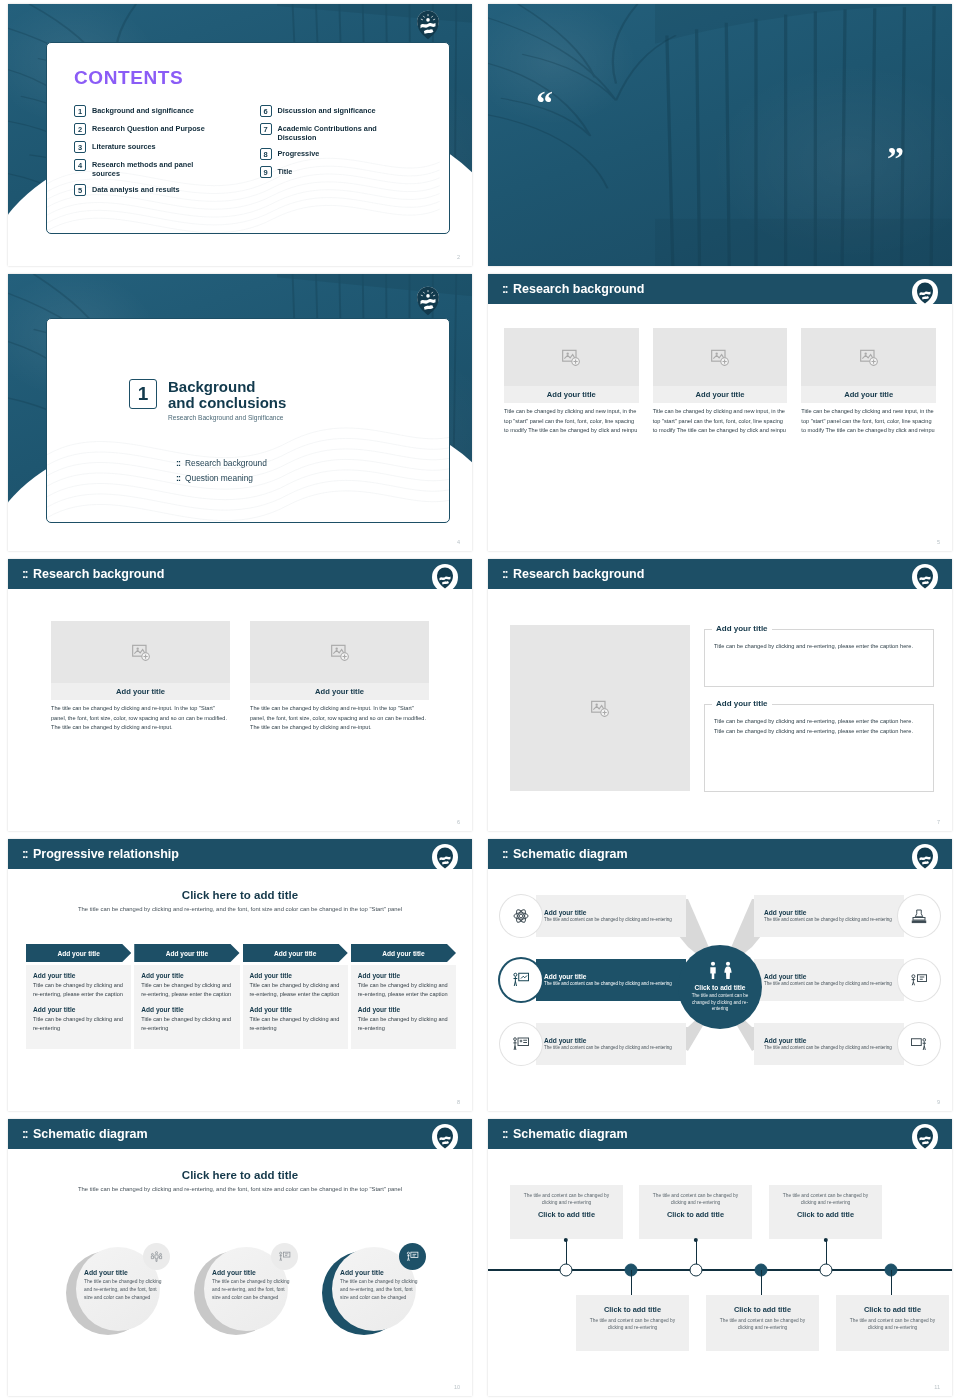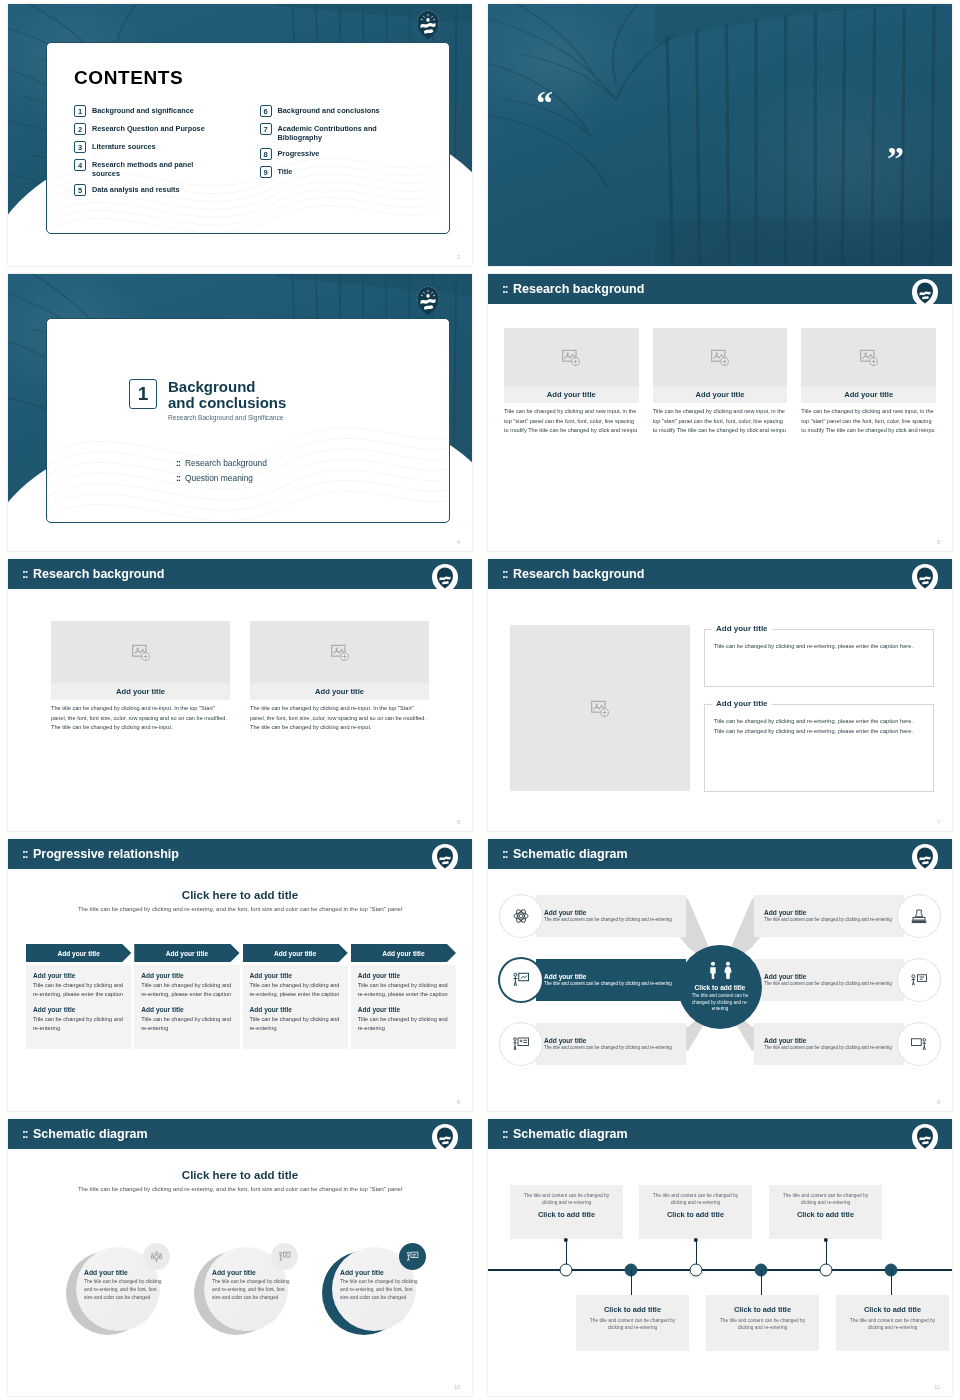--- a/index.html
+++ b/index.html
@@ -30,21 +30,21 @@
      background:#fff; border-radius:62% 38% 0 0 / 100% 92% 0 0; }
 
   
   .card { position:absolute; border:1px solid #1d4f66; border-radius:5px; background:#fff;
           overflow:hidden; }
   .card .mesh { position:absolute; left:0; right:0; bottom:0; height:62%; opacity:.55; }
 
   .logo { position:absolute; width:28px; height:30px; }
   .logo svg { display:block; width:100%; height:100%; }
 
-  h1.contents-title { font-size:19px; font-weight:bold; color:#000000; letter-spacing:.6px; }
+  h1.contents-title { font-size:19px; font-weight:bold; color:#8b5cf6; letter-spacing:.6px; }
 
   .toc { position:absolute; display:grid; grid-template-columns:1fr 1fr; column-gap:14px; row-gap:0; }
   .toc-col { display:flex; flex-direction:column; }
   .toc-item { display:flex; align-items:flex-start; gap:6px; margin-bottom:6px; }
   .toc-num { flex:0 0 auto; width:12px; height:12px; border:1px solid #1d4f66; border-radius:2px;
              font-size:7.5px; line-height:11px; text-align:center; color:#123a4d; font-weight:bold; }
   .toc-txt { font-size:7.3px; line-height:9px; color:#102b3a; font-weight:bold; padding-top:1px; }
 
   
   .quote-wrap { position:absolute; left:58px; right:40px; top:88px; }
@@ -211,25 +211,25 @@
             <span class="toc-txt" style="max-width:112px">Research methods and panel sources</span>
           </div>
           <div class="toc-item">
             <span class="toc-num">5</span>
             <span class="toc-txt">Data analysis and results</span>
           </div>
         </div>
         <div class="toc-col">
           <div class="toc-item">
             <span class="toc-num">6</span>
-            <span class="toc-txt">Background and conclusions</span>
+            <span class="toc-txt">Discussion and significance</span>
           </div>
           <div class="toc-item">
             <span class="toc-num">7</span>
-            <span class="toc-txt" style="max-width:112px">Academic Contributions and Bibliography</span>
+            <span class="toc-txt" style="max-width:112px">Academic Contributions and Discussion</span>
           </div>
           <div class="toc-item">
             <span class="toc-num">8</span>
             <span class="toc-txt">Progressive</span>
           </div>
           <div class="toc-item">
             <span class="toc-num">9</span>
             <span class="toc-txt">Title</span>
           </div>
         </div>

